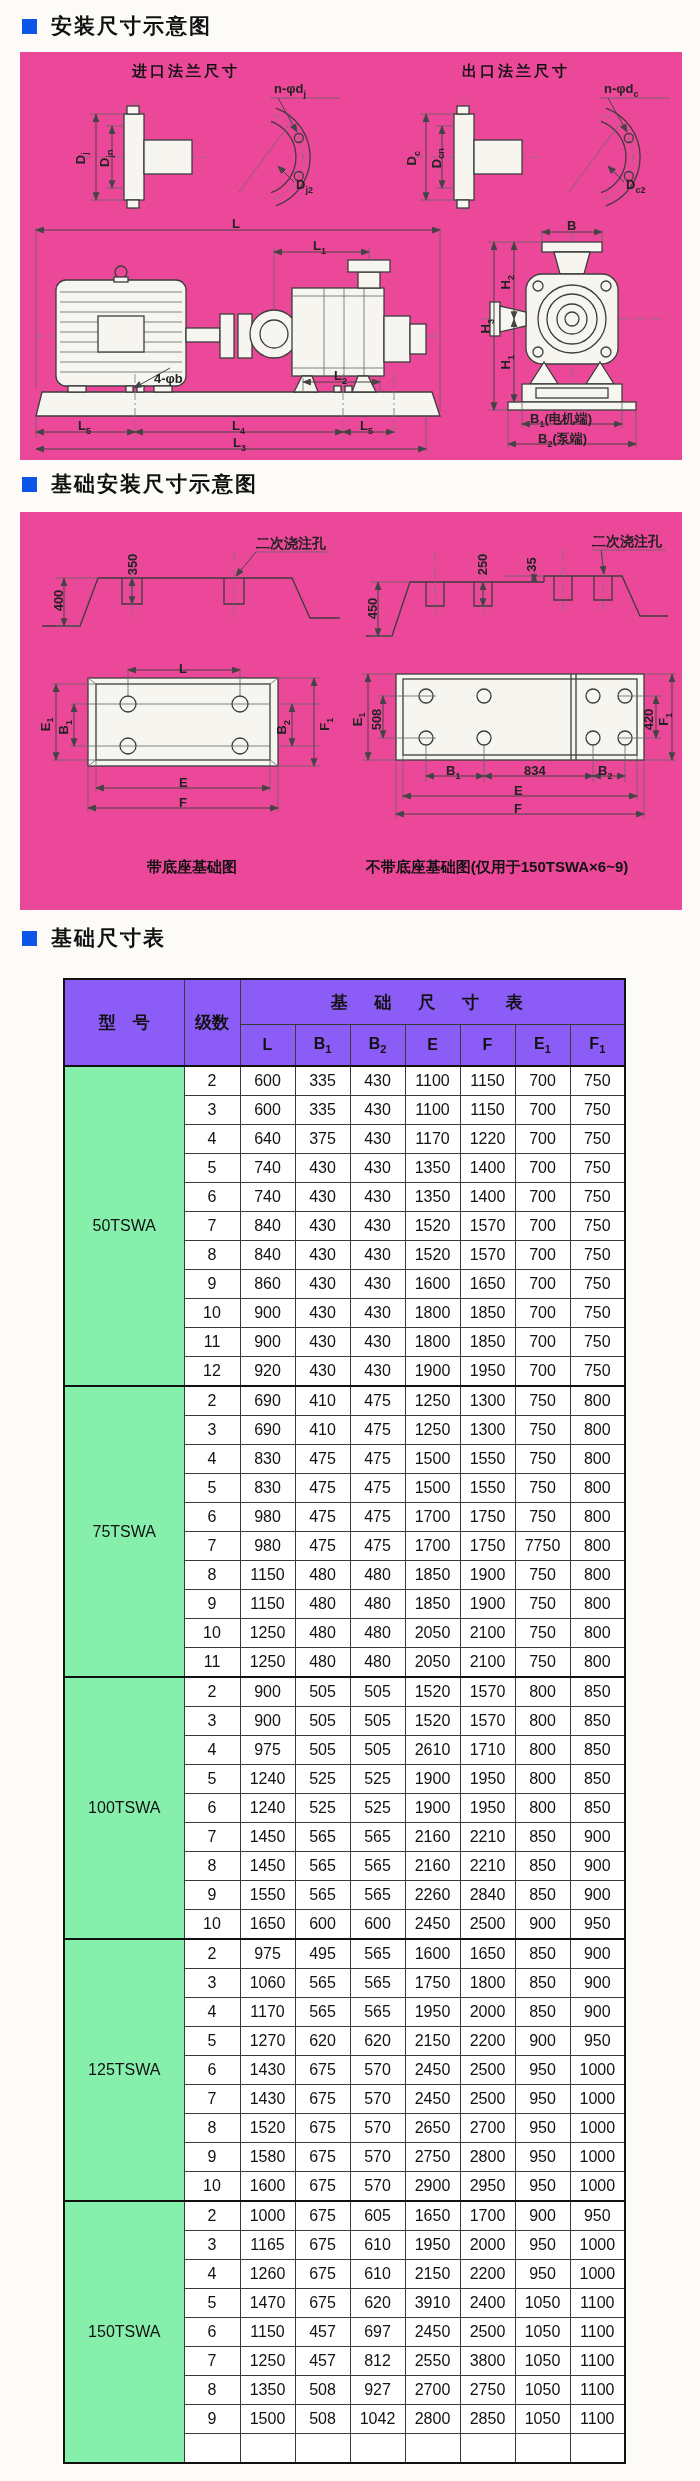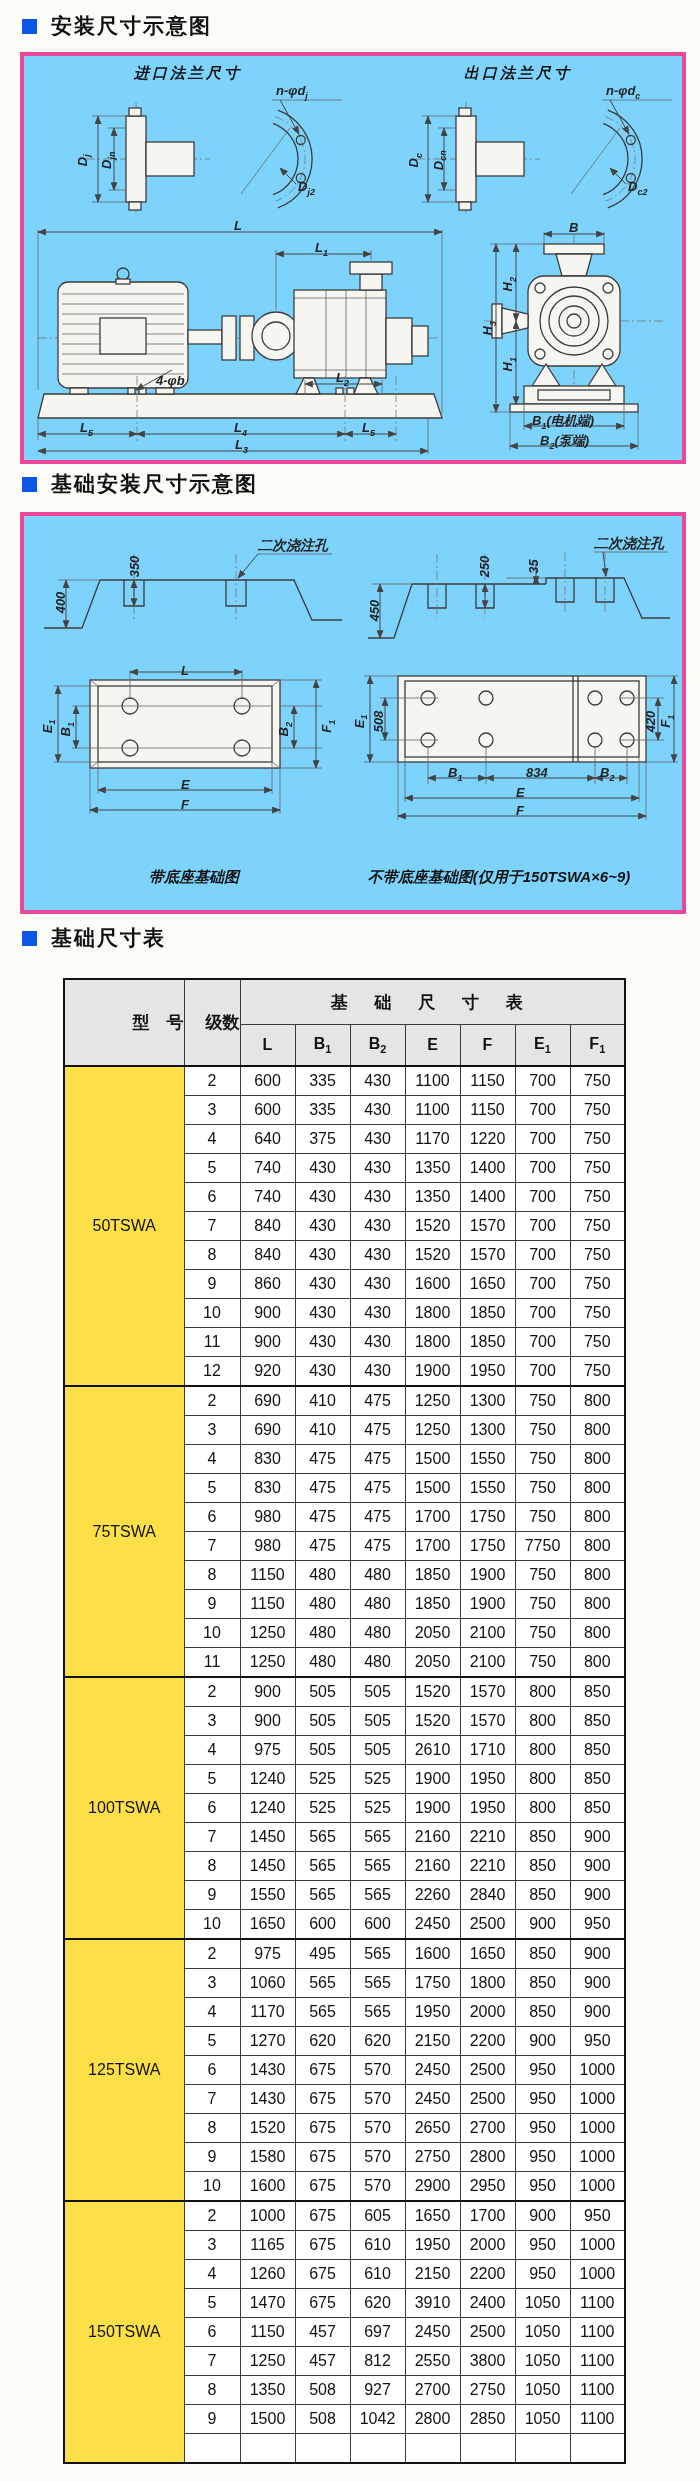--- a/index.html
+++ b/index.html
@@ -1,45 +1,45 @@
 <!DOCTYPE html>
 <html><head>
 <meta charset="utf-8">
 <style>
   html,body{margin:0;padding:0;}
   body{width:700px;height:2481px;position:relative;background:#fcfbf8;
        font-family:"Liberation Sans",sans-serif;color:#111;overflow:hidden;}
   .sec-title{position:absolute;display:flex;align-items:center;gap:14px;
              font-size:21px;font-weight:bold;letter-spacing:2px;}
   .sec-title .bullet{width:15px;height:15px;background:#0b55e8;flex:0 0 auto;}
-  .frame{position:absolute;border:4px solid #ec4899;background:#7dd3fc;font-style:italic;}
+  .frame{position:absolute;border:2px solid #ec4899;background:#ec4899;}
   .sub{position:absolute;}
   .sub svg{position:absolute;left:0;top:0;}
   .flange-title{position:absolute;font-size:15px;font-weight:bold;letter-spacing:3px;text-align:center;}
-  .caption{position:absolute;font-size:15px;font-weight:bold;text-align:center;margin-top:8px;}
+  .caption{position:absolute;font-size:15px;font-weight:bold;text-align:center;}
   .dlab{position:absolute;font-size:13px;font-weight:bold;color:#222;
         white-space:nowrap;line-height:1;}
   .dlab sub{font-size:9px;}
   .dlab.rot{transform:rotate(-90deg);transform-origin:center;}
   .art{stroke:#3c3c3c;stroke-width:1.3;fill:none;}
   .artf{stroke:#3c3c3c;stroke-width:1.3;fill:#f6f5f0;}
   .dim{stroke:#444;stroke-width:1;fill:none;}
   .thin{stroke:#666;stroke-width:0.8;fill:none;}
   .cl{stroke:#777;stroke-width:0.8;fill:none;stroke-dasharray:9 3 2 3;}
   
   .ftable{position:absolute;left:63px;top:978px;width:561px;border-collapse:collapse;
           table-layout:fixed;background:#fff;border:2px solid #111;}
   .ftable th,.ftable td{border:1px solid #3a3a3a;text-align:center;padding:0;}
-  .ftable thead th{background:#e5e5e5;font-weight:bold;color:#111;}
+  .ftable thead th{background:#8b5cf6;font-weight:bold;color:#111;}
   .ftable th.group-h{height:44px;font-size:17px;letter-spacing:11px;}
-  .ftable th.side-h{font-size:17px;text-align:right;}
+  .ftable th.side-h{font-size:17px;}
   .ftable th.sub-h{height:40px;font-size:16px;}
   .ftable th sub,.ftable td sub{font-size:11px;}
   .ftable td{height:28px;font-size:16px;line-height:28px;}
-  .ftable td.model{background:#fde047;font-size:16px;}
+  .ftable td.model{background:#86efac;font-size:16px;}
   .ftable tr.group-first td{border-top:2px solid #111;}
   .ftable tr.empty-row td{height:24px;}
 </style>
 </head>
 <body>
 
 <svg width="0" height="0" style="position:absolute">
   <defs>
     <marker id="ar" viewBox="0 0 10 8" markerWidth="9" markerHeight="7" refX="9" refY="4" orient="auto-start-reverse">
       <path d="M0,0 L10,4 L0,8 Z" fill="#444"></path>

